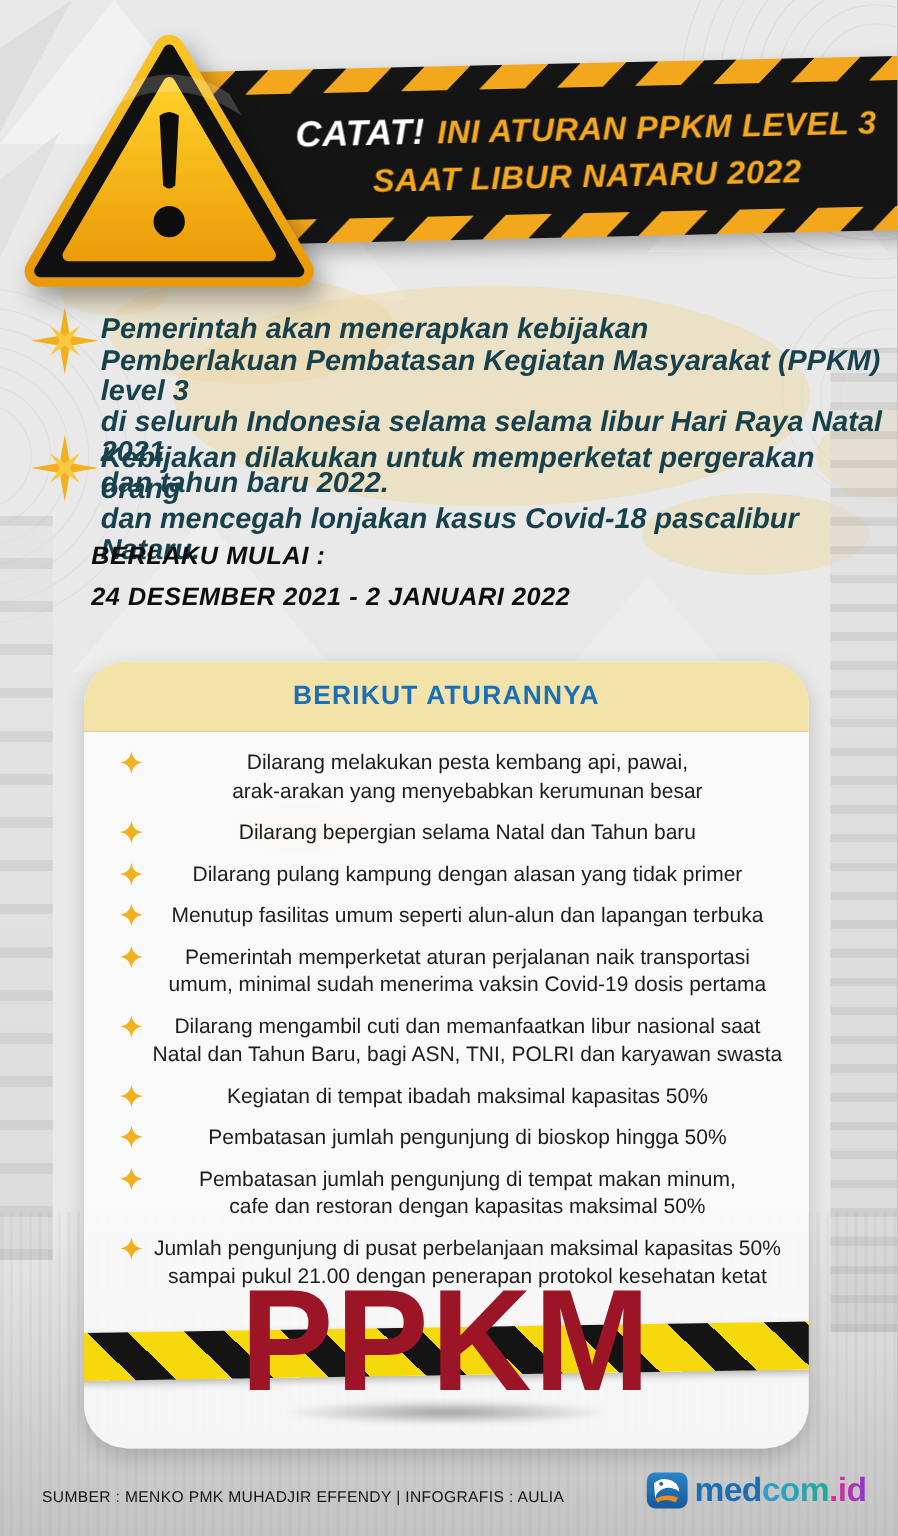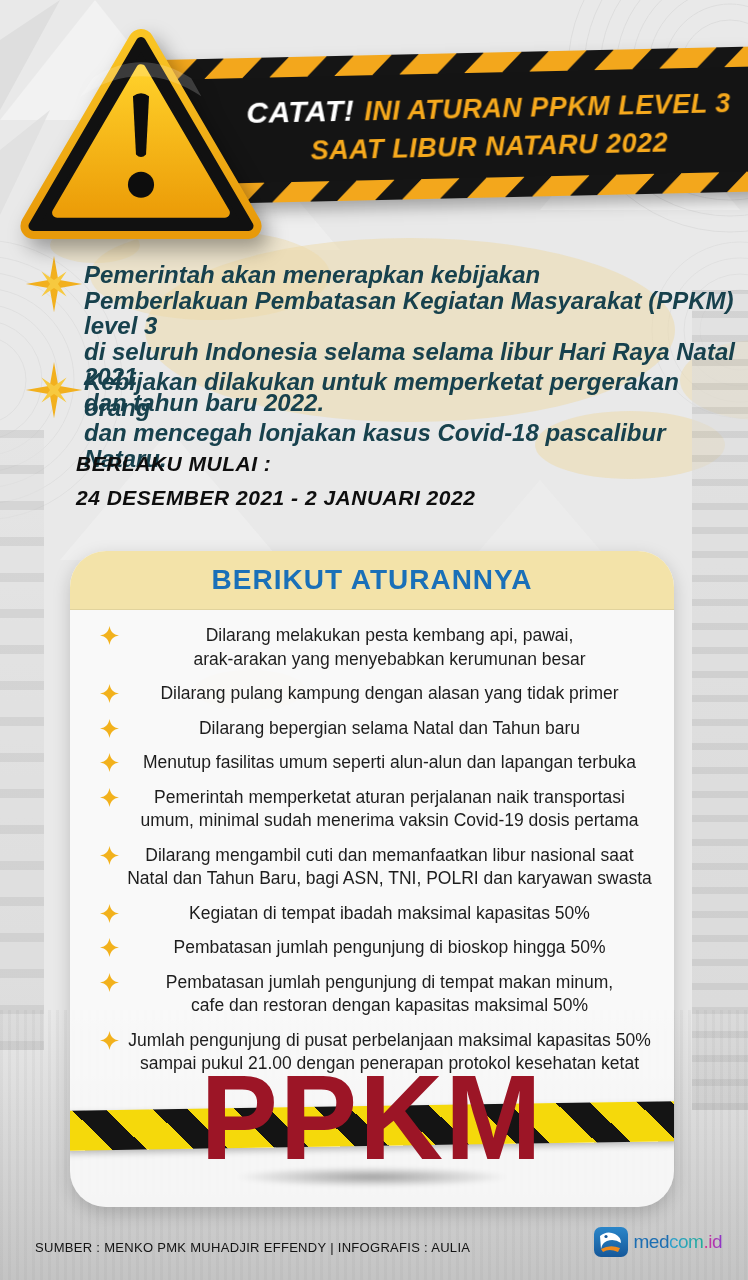--- a/index.html
+++ b/index.html
@@ -64,21 +64,21 @@
     position:absolute;left:70px;top:551px;width:604px;height:656px;z-index:3;
     background:rgba(250,250,250,.88);border-radius:36px;overflow:hidden;
     box-shadow:0 6px 18px rgba(0,0,0,.18);
   }
   .card-band{
     height:58px;background:rgba(242,226,166,.96);
     border-bottom:1px solid rgba(0,0,0,.07);
     display:flex;align-items:center;justify-content:center;
   }
   .card-band h2{
-    margin:0;font-size:28px;font-weight:bold;letter-spacing:1px;color:#1a70b8;text-align:center;
+    margin:0;font-size:22px;font-weight:bold;letter-spacing:1px;color:#1a70b8;text-align:center;
   }
   ul.rules{list-style:none;margin:14px 20px 0 30px;padding:0;display:flex;flex-direction:column;gap:11px;text-align:center;}
   ul.rules li{position:relative;padding-left:25px;}
   .rule-text{font-size:17.5px;line-height:23.5px;color:#1d1d1d;white-space:pre-line;display:block;}
   .diamond{position:absolute;left:0;top:2px;width:19px;height:19px;}
   .diamond svg{width:100%;height:100%;}
   
   .ppkm-wrap{position:absolute;left:0;bottom:0;width:100%;height:160px;}
   .tape{
     position:absolute;left:-4px;right:-4px;top:59px;height:40px;z-index:1;
@@ -96,21 +96,21 @@
     position:absolute;left:0;right:0;top:12px;z-index:2;text-align:center;
     font-size:116px;line-height:1;font-weight:bold;letter-spacing:2px;color:#9c1526;
     transform:scaleY(1.04);
   }
   
   .credit{position:absolute;left:35px;top:1240px;z-index:3;
           font-size:13px;font-weight:normal;letter-spacing:.3px;color:#141414;}
   .logo{position:absolute;right:26px;top:1226px;z-index:3;display:flex;align-items:center;gap:5px;}
   .logo-icon{width:36px;height:32px;display:inline-block;}
   .logo-icon svg{width:100%;height:100%;}
-  .logo-text{font-size:19px;font-weight:normal;letter-spacing:-.5px;line-height:32px;}
+  .logo-text{font-size:28px;font-weight:bold;letter-spacing:-.5px;line-height:32px;}
   .logo-med{color:#1c6eb2;}
   .logo-com{background:linear-gradient(90deg,#2f9fd0,#21ab9a);-webkit-background-clip:text;background-clip:text;color:transparent;}
   .logo-id{background:linear-gradient(90deg,#e0338e,#8b36c9);-webkit-background-clip:text;background-clip:text;color:transparent;}
 </style>
 </head>
 <body>
 
 <div class="stage">
 
   <svg class="bg-svg" viewBox="0 0 748 1280">
@@ -237,27 +237,27 @@
           <span class="diamond"><svg viewBox="0 0 18 18">
               <use href="#diamond4"></use>
             </svg></span>
           <span class="rule-text">Dilarang melakukan pesta kembang api, pawai,
 arak-arakan yang menyebabkan kerumunan besar</span>
         </li>
       <li>
           <span class="diamond"><svg viewBox="0 0 18 18">
               <use href="#diamond4"></use>
             </svg></span>
+          <span class="rule-text">Dilarang bepergian selama Natal dan Tahun baru</span>
+        </li>
+      <li>
+          <span class="diamond"><svg viewBox="0 0 18 18">
+              <use href="#diamond4"></use>
+            </svg></span>
           <span class="rule-text">Dilarang pulang kampung dengan alasan yang tidak primer</span>
-        </li>
-      <li>
-          <span class="diamond"><svg viewBox="0 0 18 18">
-              <use href="#diamond4"></use>
-            </svg></span>
-          <span class="rule-text">Dilarang bepergian selama Natal dan Tahun baru</span>
         </li>
       <li>
           <span class="diamond"><svg viewBox="0 0 18 18">
               <use href="#diamond4"></use>
             </svg></span>
           <span class="rule-text">Menutup fasilitas umum seperti alun-alun dan lapangan terbuka</span>
         </li>
       <li>
           <span class="diamond"><svg viewBox="0 0 18 18">
               <use href="#diamond4"></use>

